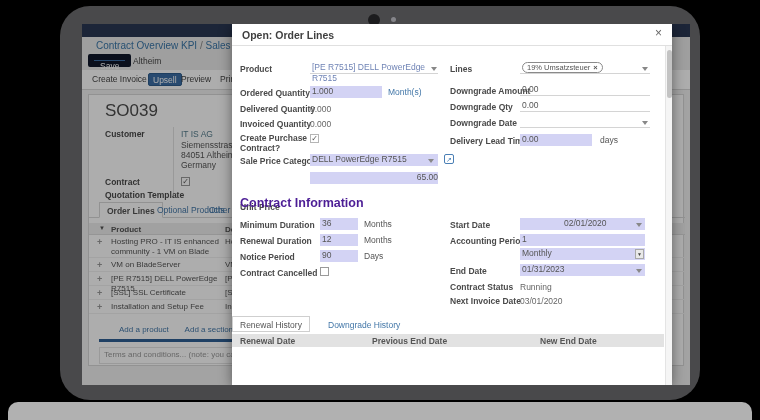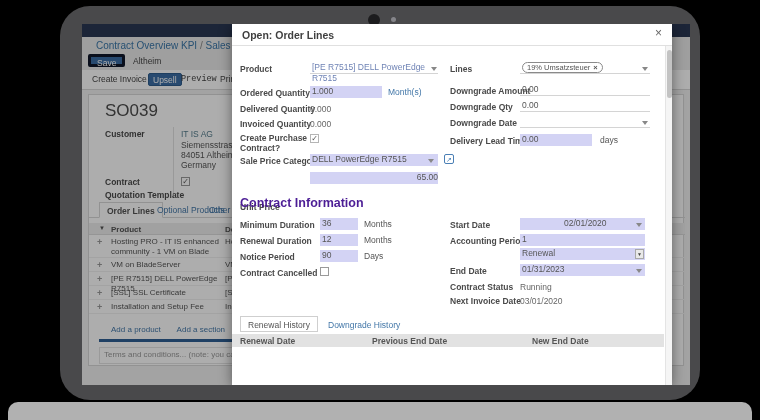--- a/index.html
+++ b/index.html
@@ -11,21 +11,21 @@
   .tablet { position:absolute; left:60px; top:6px; width:640px; height:394px; background:#49494b; border-radius:30px; }
   .camera { position:absolute; left:308px; top:8px; width:12px; height:12px; border-radius:50%; background:#1c1c1e; }
   .sensor { position:absolute; left:331px; top:11px; width:5px; height:5px; border-radius:50%; background:#85858a; }
   .screen { position:absolute; left:22px; top:18px; width:608px; height:361px; background:#fff; overflow:hidden; }
 
   
   .topbar { position:absolute; left:0; top:0; width:608px; height:13px; background:#2a3753; }
   .ctrl { position:absolute; left:0; top:13px; width:608px; height:33px; background:#ebebeb; }
   .crumb { position:absolute; left:14px; top:3px; font-size:10px; color:#3a76a8; white-space:nowrap; }
   .crumb .sep { color:#888; }
-  .btn { position:absolute; height:13px; font-size:8.5px; line-height:12px; padding:0 6px; border:3px solid #0f172a; background:#3b6ea5; color:#fff; border-radius:2px; cursor:pointer; }
+  .btn { position:absolute; height:13px; font-size:8.5px; line-height:12px; padding:0 6px; border:6px solid #0f172a; background:#3b6ea5; color:#fff; border-radius:2px; cursor:pointer; }
   .btn.flat { background:transparent; border:1px solid transparent; color:#444; }
   .statusbar { position:absolute; left:0; top:46px; width:608px; height:20px; background:#fff; border-bottom:1px solid #d8d8d8; }
   .sbtn { position:absolute; top:3px; height:13px; line-height:12px; font-size:8.5px; color:#444; padding:0 4px; cursor:pointer; white-space:nowrap; }
   .sbtn.primary { background:#3b6ea5; border:1px solid #2e5d8e; color:#fff; border-radius:2px; }
   .content { position:absolute; left:0; top:66px; width:608px; height:295px; background:#f0f0f0; }
   .sheet { position:absolute; left:6px; top:4px; width:596px; height:272px; background:#fff; border:1px solid #d8d8d8; }
   .h1 { position:absolute; left:16px; top:6px; font-size:17px; color:#4c4c4c; }
   .flbl { position:absolute; font-size:8.5px; font-weight:bold; color:#4a4a4a; }
   .ftxt { position:absolute; font-size:8.5px; color:#555; line-height:10px; }
   .vline { position:absolute; left:84px; top:32px; width:1px; height:68px; background:#e2e2e2; }
@@ -56,21 +56,21 @@
   .hl { background:#d3d3f4; border-bottom:1px solid transparent; }
   .m2o { color:#6f83b5; }
   .unit { position:absolute; font-size:8.5px; line-height:11px; }
   .unit.blue { color:#4377a8; }
   .caret { position:absolute; width:0; height:0; border-left:3px solid transparent; border-right:3px solid transparent; border-top:4px solid #888; }
   .tag { position:absolute; font-size:7.5px; color:#555; border:1px solid #8a8a8a; border-radius:8px; height:11px; line-height:10px; padding:0 4px; background:#fff; }
   .tag .x { margin-left:3px; color:#555; cursor:pointer; font-weight:bold; }
   .ext { position:absolute; width:10px; height:10px; border:1px solid #4a7fb5; border-radius:2px; color:#4a7fb5; font-size:7px; line-height:9px; text-align:center; cursor:pointer; }
   .sect { position:absolute; font-size:12.5px; font-weight:bold; color:#4c1d95; }
   .selbox { position:absolute; width:9px; height:10px; background:#e9e9e9; border:1px solid #a8a8a8; font-size:5px; line-height:9px; text-align:center; color:#444; }
-  .mtab-active { position:absolute; left:8px; top:0px; height:16px; padding:3px 7px; font-size:8.5px; color:#555; background:#fff; border:1px solid #cfcfcf; }
+  .mtab-active { position:absolute; left:0; top:0px; height:16px; padding:3px 7px; font-size:8.5px; color:#555; background:#fff; border:1px solid #cfcfcf; }
   .mtab-link { position:absolute; left:96px; top:4px; font-size:8.5px; color:#4377a8; cursor:pointer; }
   .hhead { position:absolute; left:0px; top:310px; width:432px; height:13px; background:#e2e2e2; font-size:8.5px; font-weight:bold; color:#555; }
   .hcol { position:absolute; top:2px; }
   .scroll { position:absolute; left:433px; top:22px; width:7px; height:339px; background:#f5f5f5; border-left:1px solid #e4e4e4; }
   .thumb { position:absolute; left:1px; top:4px; width:5px; height:48px; background:#c3c3c3; border-radius:3px; cursor:grab; }
 </style>
 </head>
 <body>
 
 <div class="stage">
@@ -90,21 +90,21 @@
           <span>Sales Contract</span>
           <span class="sep">/</span>
         </div>
         <div class="btn" style="left:6px; top:17px;">Save</div>
         <div class="btn flat" style="left:44px; top:17px;">Altheim</div>
       </div>
 
       <div class="statusbar">
         <div class="sbtn" style="left:6px;">Create Invoice</div>
         <div class="sbtn primary" style="left:66px;">Upsell</div>
-        <div class="sbtn" style="left:95px;font-family:Liberation Mono, monospace;">Preview</div>
+        <div class="sbtn" style="left:95px;">Preview</div>
         <div class="sbtn" style="left:134px;">Print</div>
         <div class="sbtn" style="left:158px;">Send by Email</div>
       </div>
 
       <div class="content">
         <div class="sheet">
           <div class="h1">SO039</div>
 
           <div class="flbl" style="left:16px; top:34px;">Customer</div>
           <div class="vline"></div>
@@ -149,21 +149,21 @@
             <span class="pcell">[SSL] SSL Certificate</span>
             <span class="dcell">[SSL] SSL Certificate</span>
           </div>
           <div class="trow" style="top:206px; height:13px;">
             <span class="handle">+</span>
             <span class="pcell">Installation and Setup Fee</span>
             <span class="dcell">Installation and Setup Fee</span>
           </div>
 
           <div class="addlinks">
-            <span style="margin-left:22px;">Add a product</span>
+            <span style="margin-left:30px;">Add a product</span>
             <span>Add a section</span>
             <span>Add a note</span>
           </div>
           <div class="bluebar"></div>
           <div class="terms">Terms and conditions... (note: you can setup default</div>
         </div>
       </div>
 
       <div class="overlay"></div>
 
@@ -233,40 +233,40 @@
 
         <div class="lbl" style="left:8px; top:244px;">Contract Cancelled</div>
         <div class="cb" style="left:88px; top:243px; border-color:#9a9a9a;"></div>
 
         <div class="lbl" style="left:218px; top:196px;">Start Date</div>
         <div class="inp hl" style="left:288px; top:194px; width:125px;padding-left:44px;">02/01/2020</div>
         <div class="caret" style="left:404px; top:199px;"></div>
 
         <div class="lbl" style="left:218px; top:212px;">Accounting Period</div>
         <div class="inp hl" style="left:288px; top:210px; width:125px;">1</div>
-        <div class="inp hl" style="left:288px; top:224px; width:125px;">Renewal</div>
+        <div class="inp hl" style="left:288px; top:224px; width:125px;">Monthly</div>
         <div class="selbox" style="left:403px; top:225px;">▼</div>
 
         <div class="lbl" style="left:218px; top:242px;">End Date</div>
         <div class="inp hl" style="left:288px; top:240px; width:125px;">01/31/2023</div>
         <div class="caret" style="left:404px; top:245px;"></div>
 
         <div class="lbl" style="left:218px; top:258px;">Contract Status</div>
         <div class="val" style="left:288px; top:258px;">Running</div>
 
         <div class="lbl" style="left:218px; top:272px;">Next Invoice Date</div>
         <div class="val" style="left:288px; top:272px;">03/01/2020</div>
 
         <div class="mtab-active">Renewal History</div>
         <div class="mtab-link">Downgrade History</div>
 
         <div class="hhead">
           <span class="hcol" style="left:8px;">Renewal Date</span>
           <span class="hcol" style="left:140px;">Previous End Date</span>
-          <span class="hcol" style="left:300px;">New End Date</span>
+          <span class="hcol" style="left:308px;">New End Date</span>
         </div>
 
         <div class="scroll">
           <div class="thumb"></div>
         </div>
       </div>
 
     </div>
   </div>
 </div>

